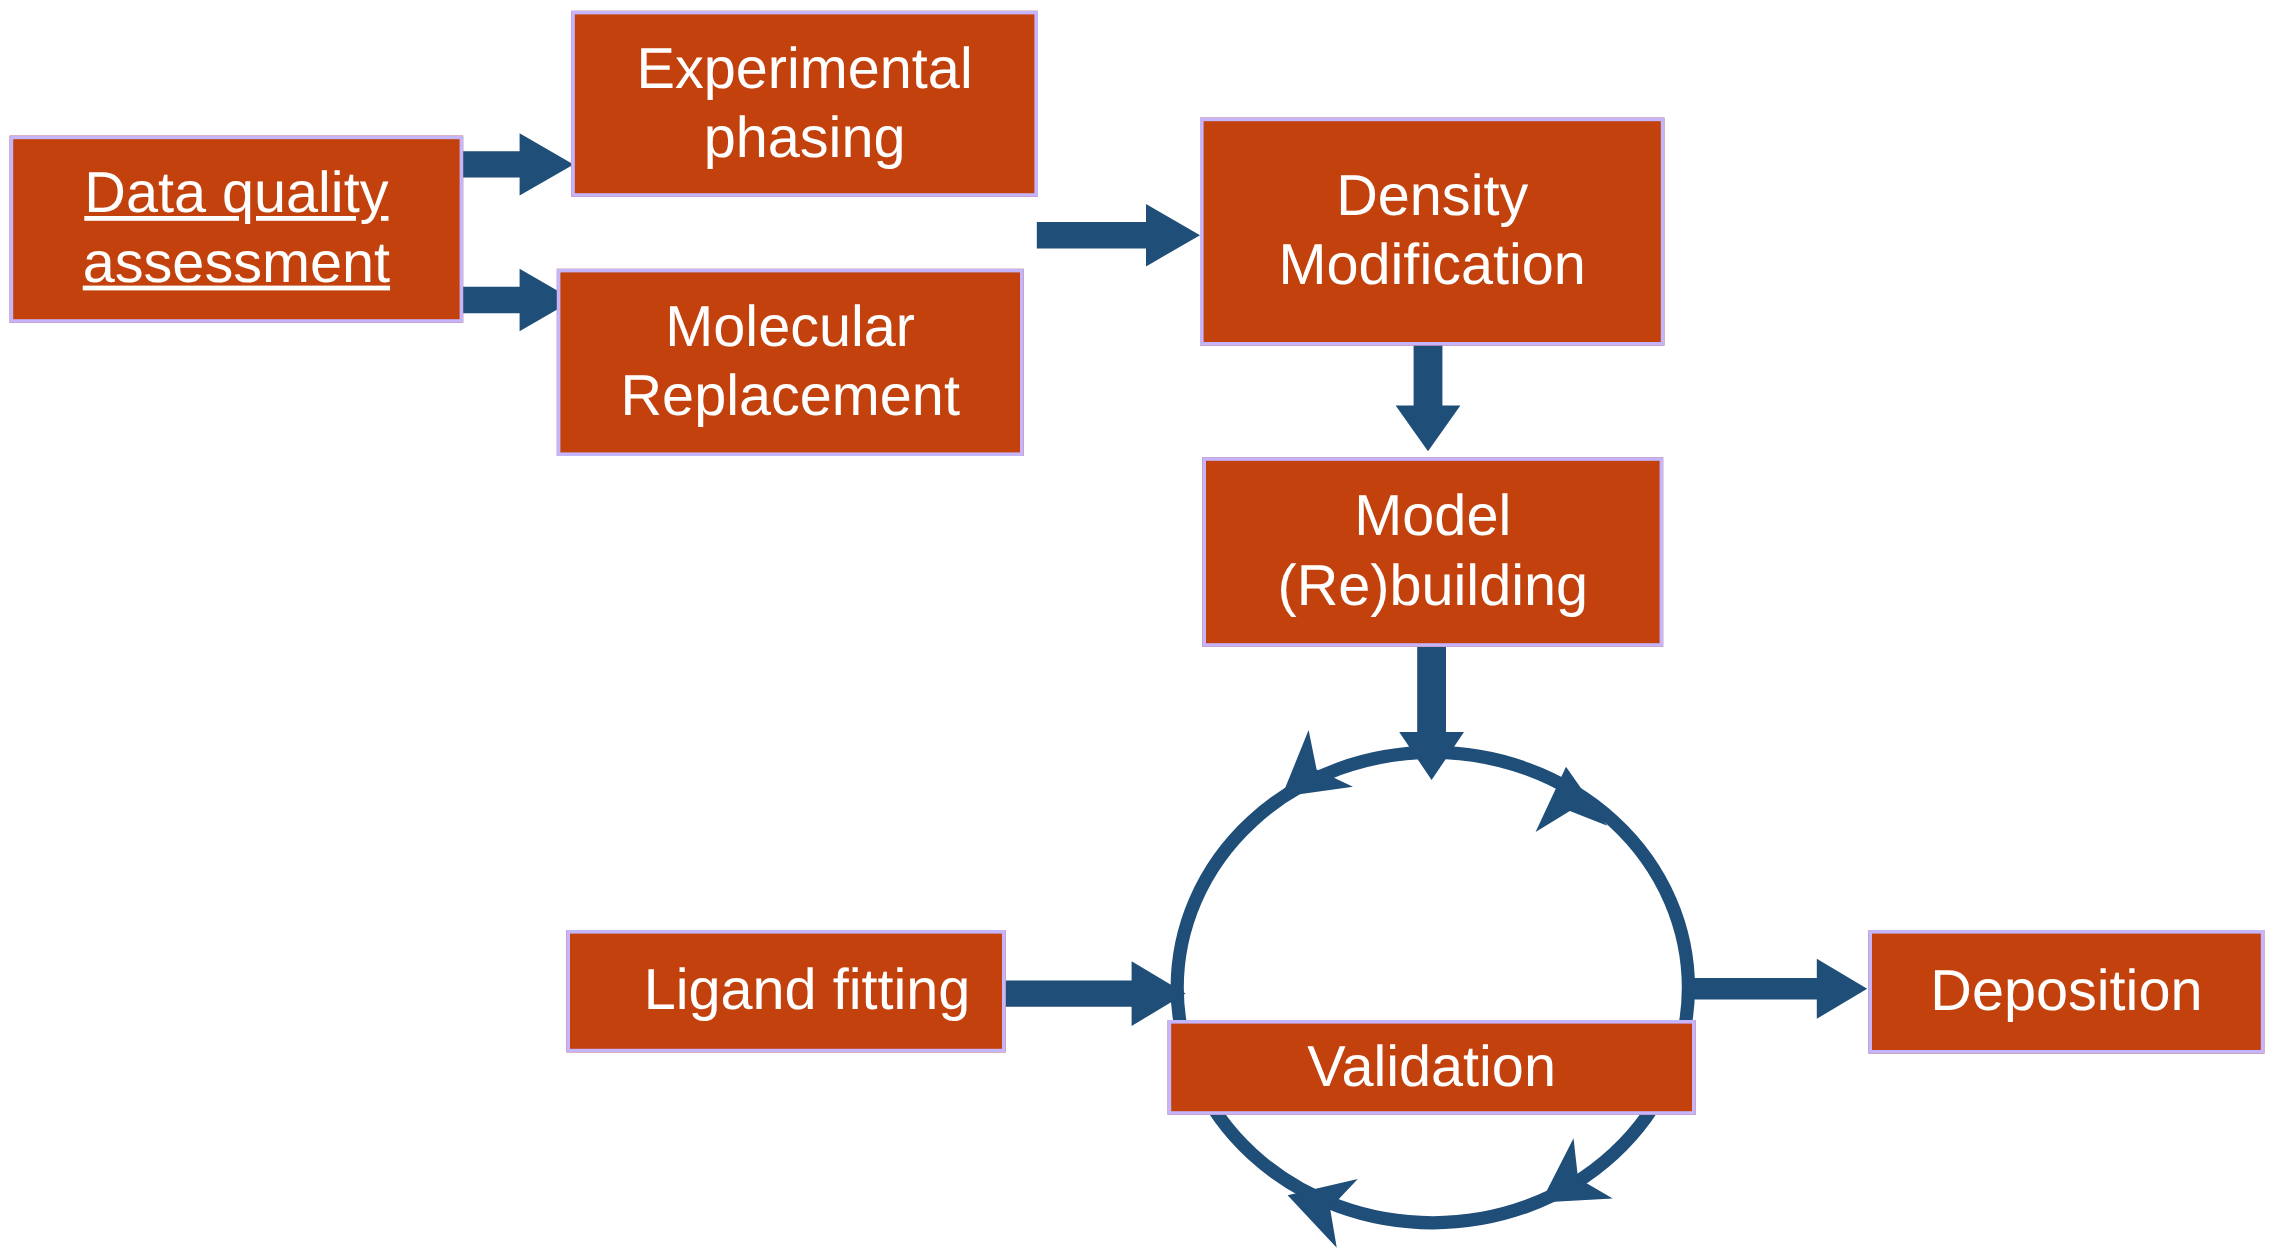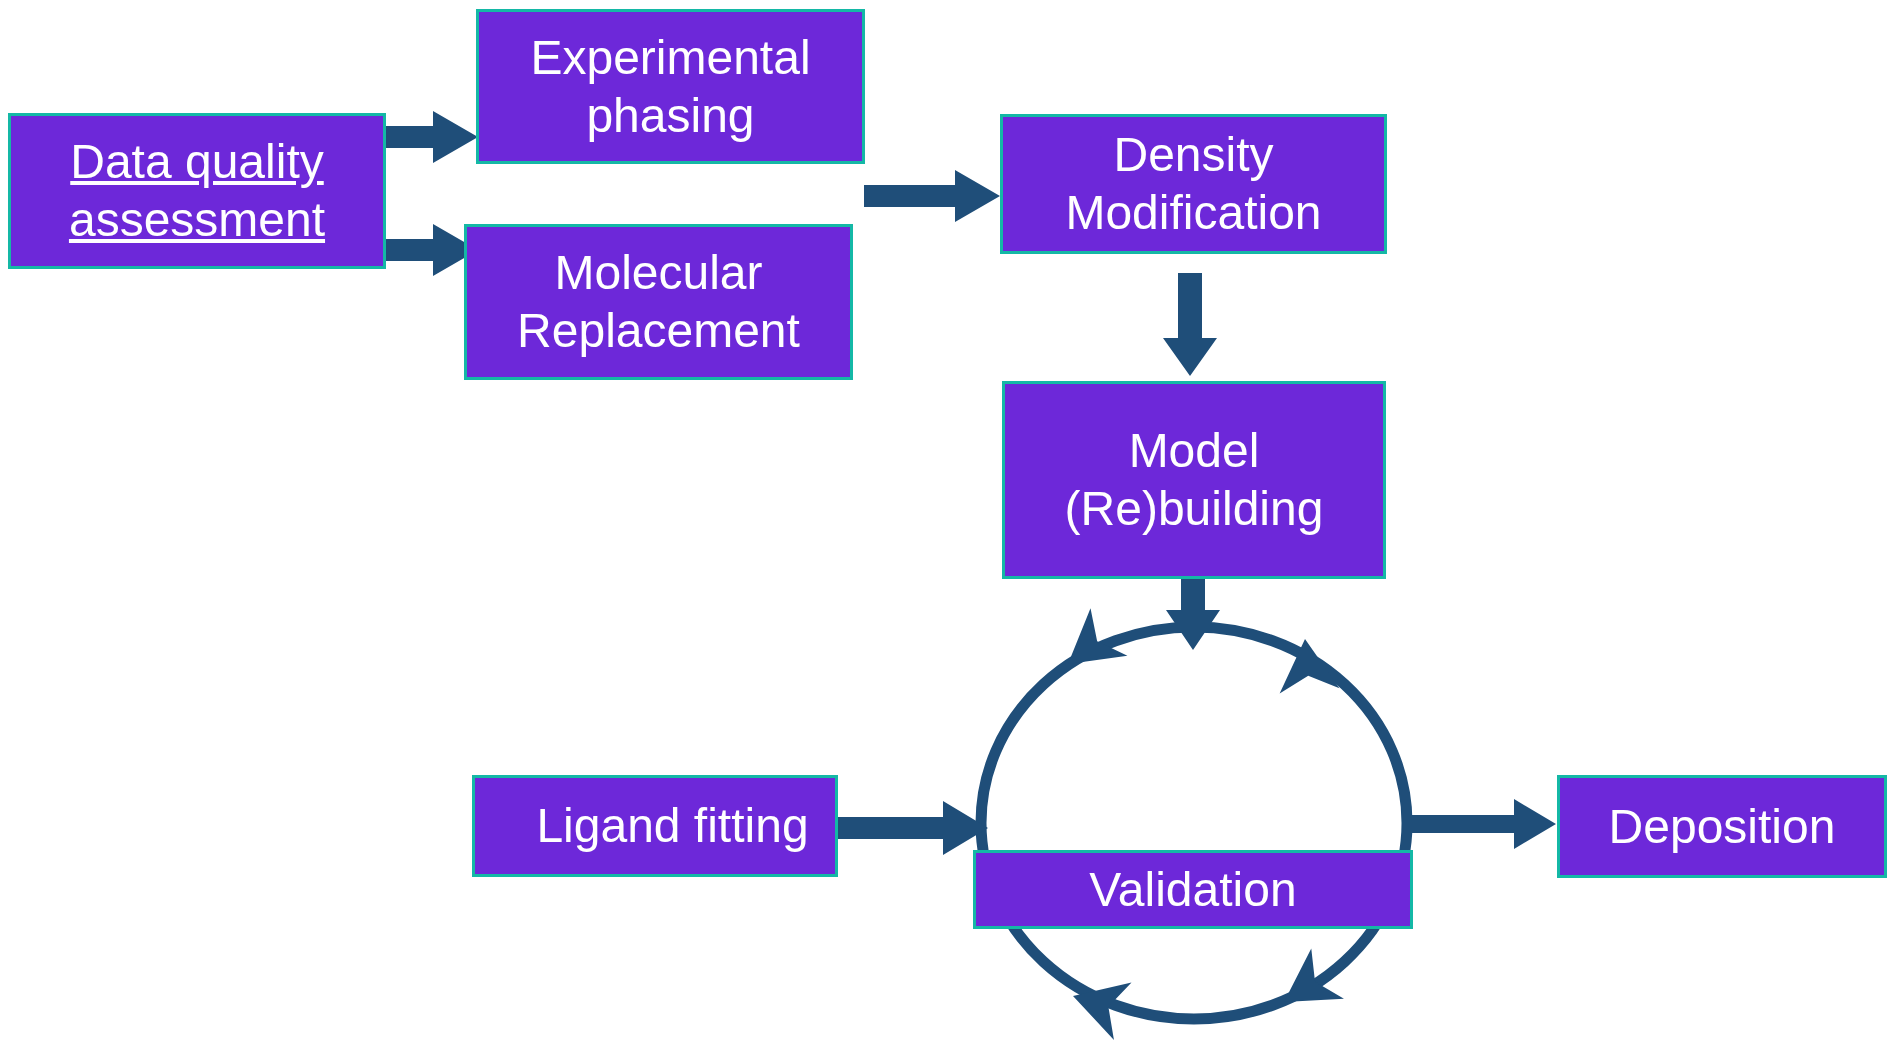--- a/index.html
+++ b/index.html
@@ -18,22 +18,22 @@
   #connectors {
     position: absolute;
     left: 0;
     top: 0;
     z-index: 1;
   }
   .node {
     position: absolute;
     z-index: 2;
     box-sizing: border-box;
-    background: #6d28d9;
-    border: 3px solid #14b8a6;
+    background: #c2410c;
+    border: 3px solid #c4b5fd;
     color: #ffffff;
     display: flex;
     align-items: center;
     justify-content: center;
     text-align: center;
     font-size: 48px;
     line-height: 58px;
     white-space: pre-line;
   }
 </style>
@@ -62,24 +62,24 @@
 
   <div class="node" style="left:8px; top:113px; width:378px; height:156px;text-decoration:underline;">Data quality
 assessment</div>
 
   <div class="node" style="left:476px; top:9px; width:389px; height:155px;">Experimental
 phasing</div>
 
   <div class="node" style="left:464px; top:224px; width:389px; height:156px;">Molecular
 Replacement</div>
 
-  <div class="node" style="left:1000px; top:114px; width:387px; height:140px;">Density
+  <div class="node" style="left:1000px; top:98px; width:387px; height:190px;">Density
 Modification</div>
 
-  <div class="node" style="left:1002px; top:381px; width:384px; height:198px;">Model
+  <div class="node" style="left:1002px; top:381px; width:384px; height:158px;">Model
 (Re)building</div>
 
 
   <div class="node" style="left:973px; top:850px; width:440px; height:79px;">Validation</div>
 
   <div class="node" style="left:472px; top:775px; width:366px; height:102px;padding-left:35px;">Ligand fitting</div>
 
   <div class="node" style="left:1557px; top:775px; width:330px; height:103px;">Deposition</div>
 
 </div>

